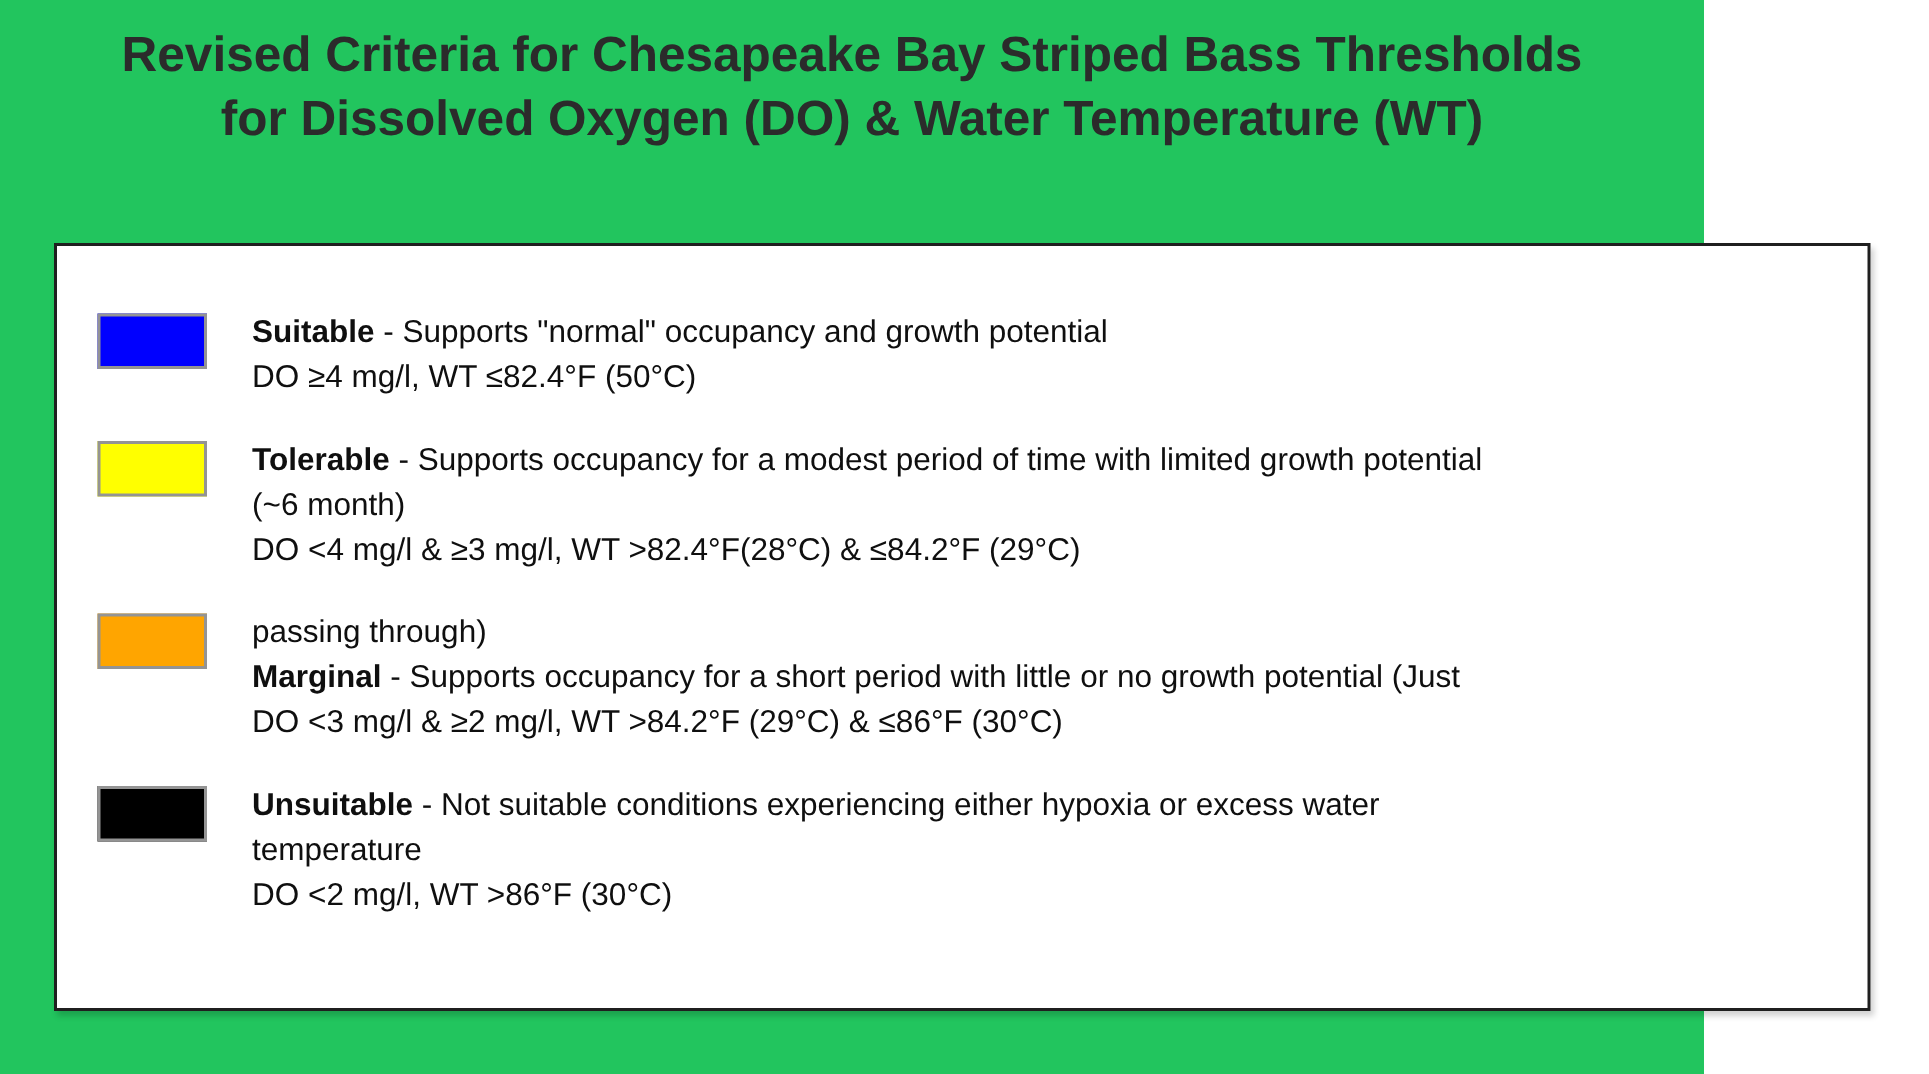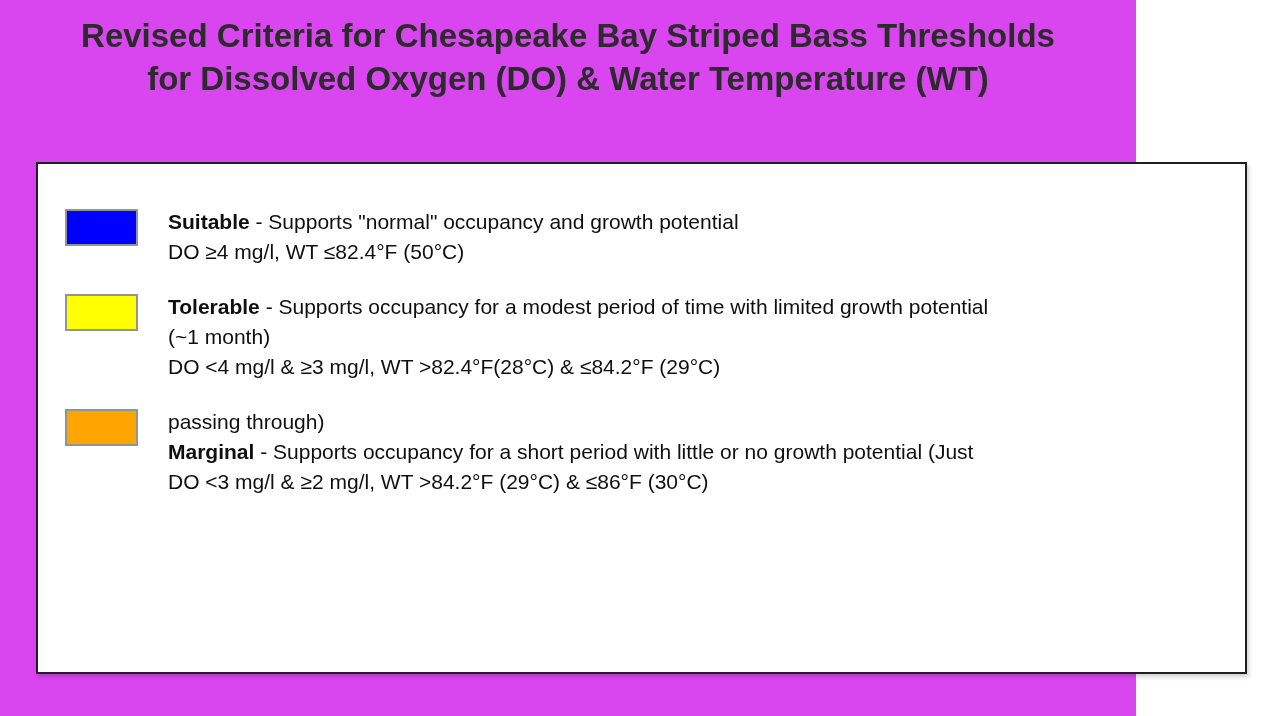--- a/index.html
+++ b/index.html
@@ -8,21 +8,21 @@
     background: #ffffff;
     width: 1286px;
     height: 716px;
     font-family: "Liberation Sans", sans-serif;
     overflow: hidden;
   }
   .page {
     position: relative;
     width: 1136px;
     height: 716px;
-    background: #d946ef;
+    background: #22c55e;
   }
   .title {
     padding-top: 14px;
     text-align: center;
     font-size: 33px;
     line-height: 43px;
     font-weight: bold;
     color: #2b2b2b;
   }
   .legend-box {
@@ -80,29 +80,37 @@
       <div class="entry-text">
         <div><span class="b">Suitable</span><span> - </span><span>Supports "normal" occupancy and growth potential</span></div>
         <div>DO ≥4 mg/l, WT ≤82.4°F (50°C)</div>
       </div>
     </div>
 
     <div class="row">
       <div class="swatch" style="background-color: rgb(255, 255, 0);"></div>
       <div class="entry-text">
         <div><span class="b">Tolerable</span><span> - </span><span>Supports occupancy for a modest period of time with limited growth potential</span></div>
-        <div>(~1 month)</div>
+        <div>(~6 month)</div>
         <div>DO &lt;4 mg/l &amp; ≥3 mg/l, WT &gt;82.4°F(28°C) &amp; ≤84.2°F (29°C)</div>
       </div>
     </div>
 
     <div class="row">
       <div class="swatch" style="background-color: rgb(255, 165, 0);"></div>
       <div class="entry-text">
         <div>passing through)</div>
         <div><span class="b">Marginal</span><span> - </span><span>Supports occupancy for a short period with little or no growth potential (Just</span></div>
         <div>DO &lt;3 mg/l &amp; ≥2 mg/l, WT &gt;84.2°F (29°C) &amp; ≤86°F (30°C)</div>
       </div>
     </div>
 
+    <div class="row">
+      <div class="swatch" style="background-color: rgb(0, 0, 0);"></div>
+      <div class="entry-text">
+        <div><span class="b">Unsuitable</span><span> - </span><span>Not suitable conditions experiencing either hypoxia or excess water</span></div>
+        <div>temperature</div>
+        <div>DO &lt;2 mg/l, WT &gt;86°F (30°C)</div>
+      </div>
+    </div>
 
   </div>
 </div>
 
 </body></html>

